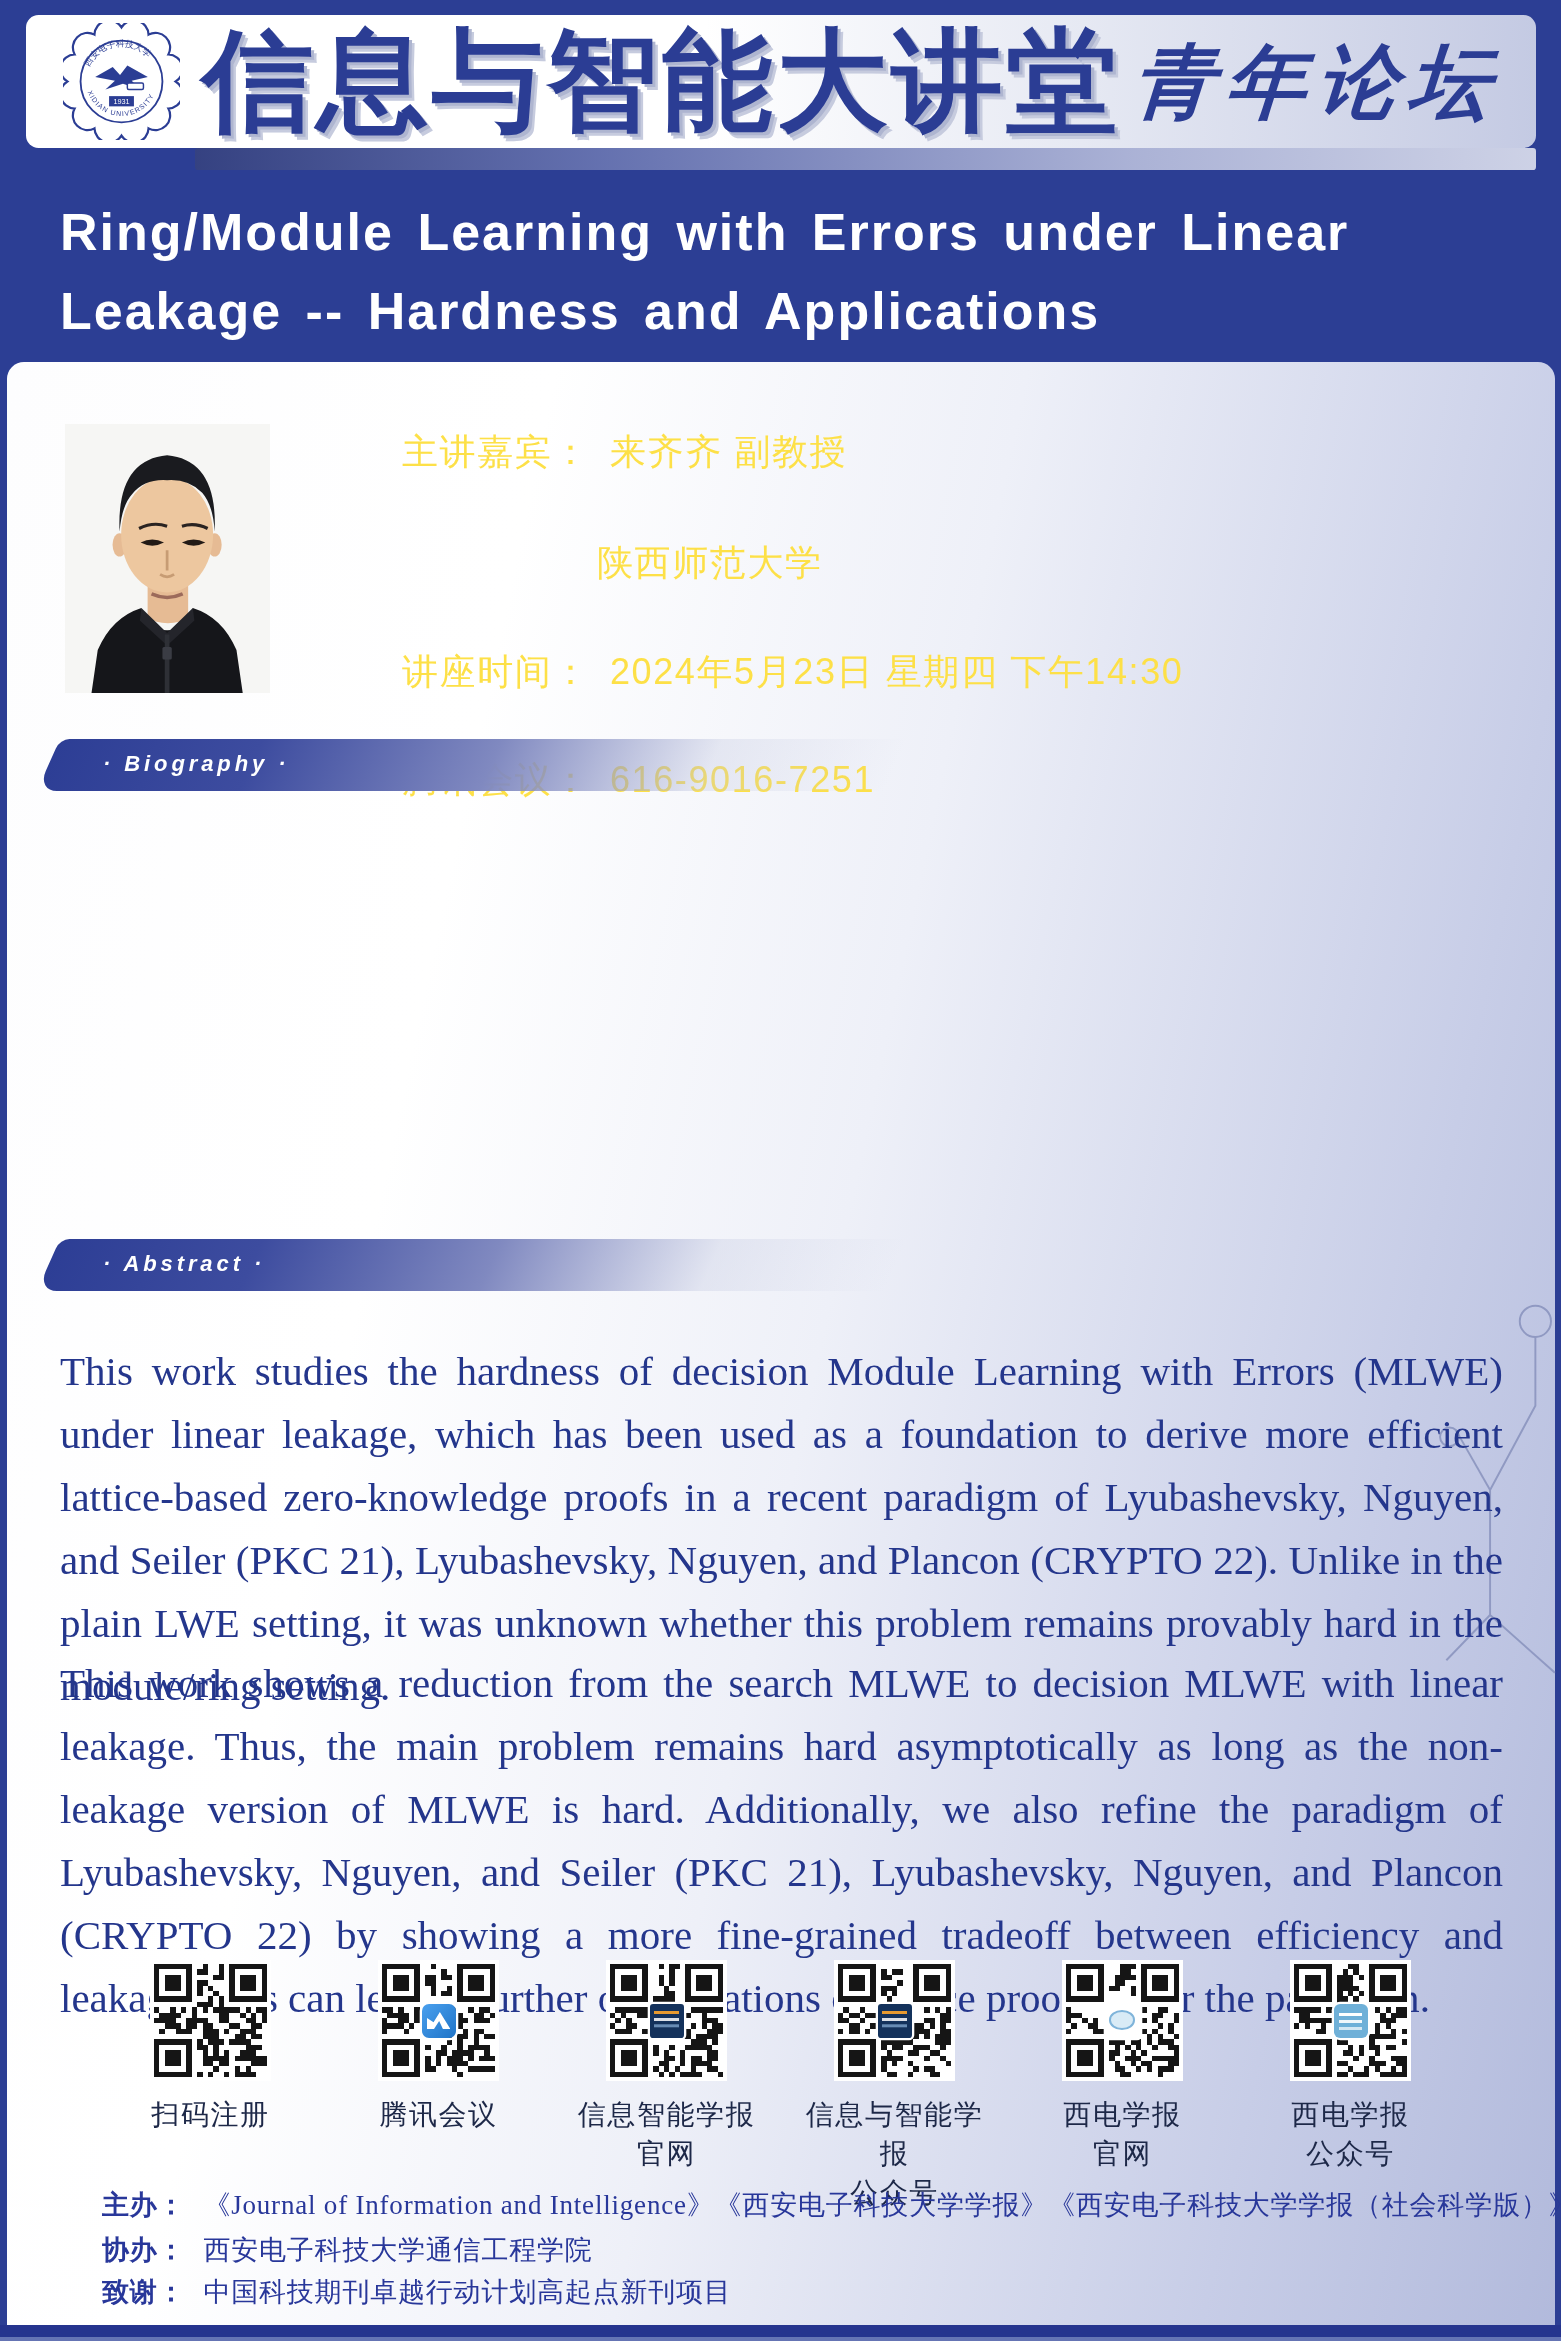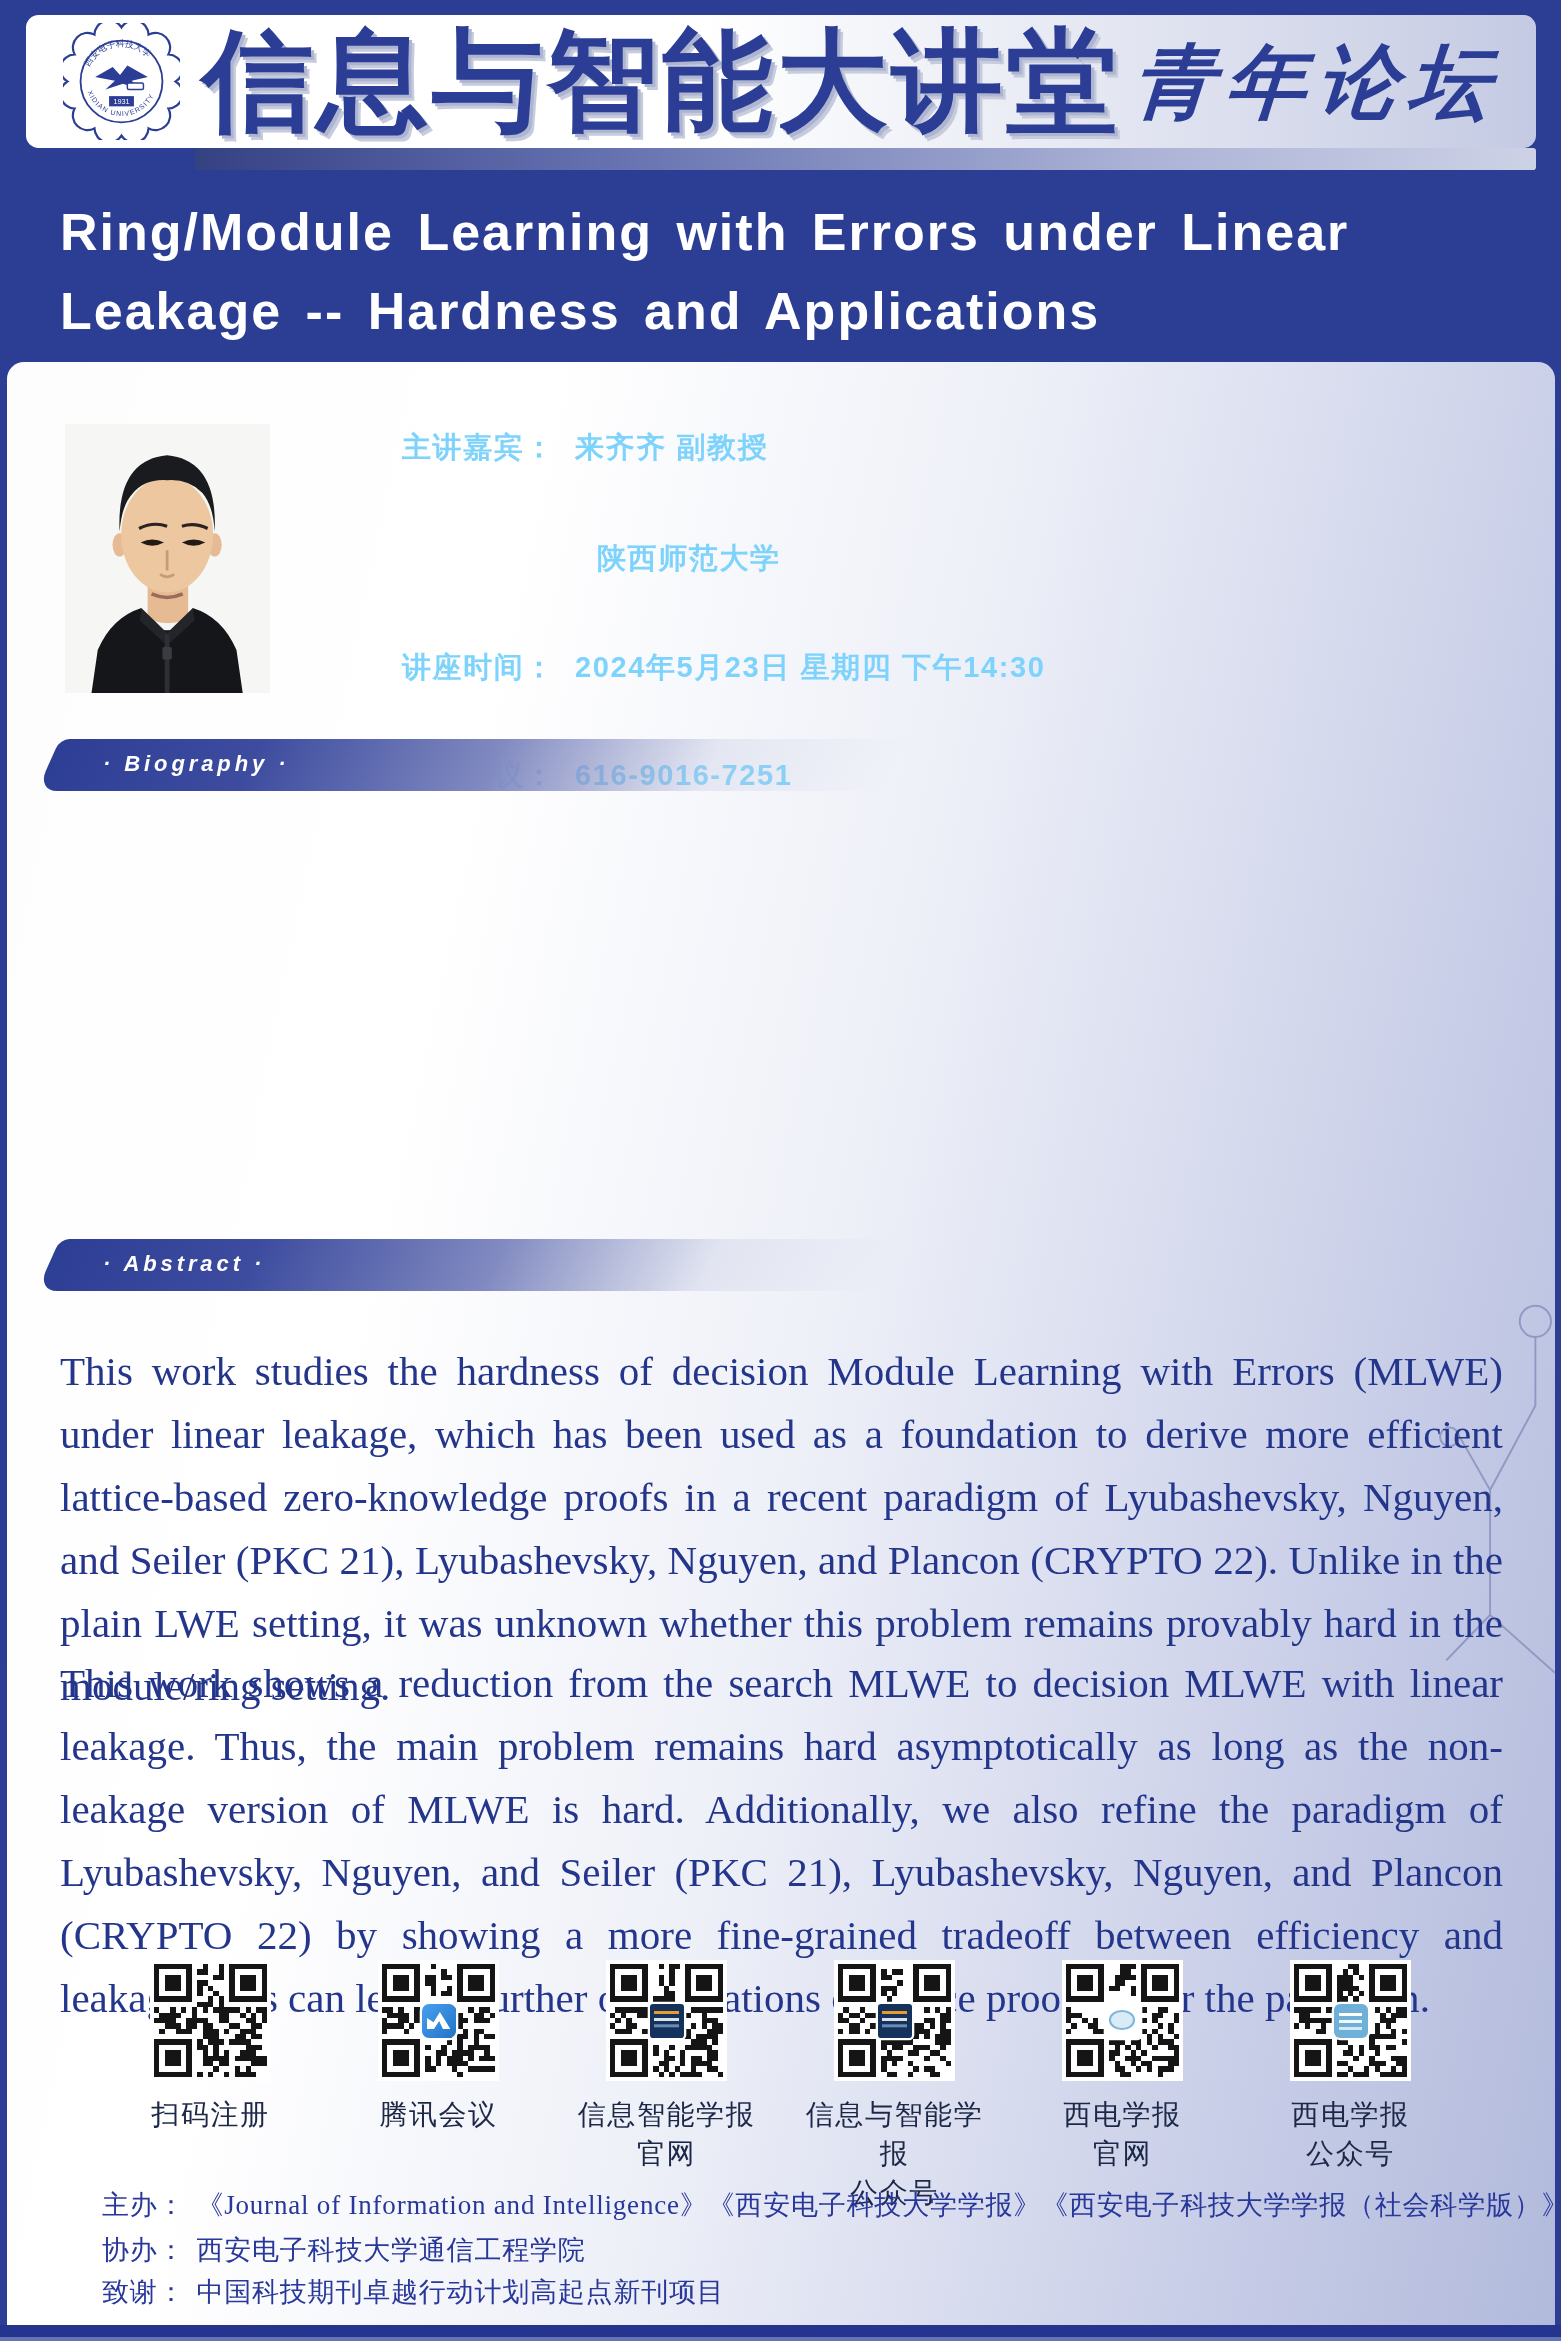--- a/index.html
+++ b/index.html
@@ -25,21 +25,21 @@
 
   
   .main-panel{position:absolute;left:7px;top:362px;width:1548px;height:1963px;
     border-radius:17px 17px 0 0;
     background:linear-gradient(102deg,#fdfdfe 0%,#ffffff 28%,#eef0f8 52%,#c7cde7 82%,#b2badc 100%);}
 
   .circuit{position:absolute;left:0;top:0;width:1562px;height:2342px;pointer-events:none;}
 
   .photo{position:absolute;left:65px;top:424px;width:205px;height:269px;overflow:hidden;}
 
-  .speaker-row{position:absolute;left:402px;font-size:29px;font-weight:bold;color:#7dd3fc;
+  .speaker-row{position:absolute;left:402px;font-size:36px;font-weight:normal;color:#fde047;
     letter-spacing:1.6px;white-space:nowrap;}
   .speaker-row .lbl{margin-right:20px;}
 
   .ribbon{position:absolute;left:60px;width:921px;height:52px;}
   .ribbon-bg{position:absolute;inset:0;transform:skewX(-24deg);transform-origin:100% 0;
     border-radius:9.4px 9.4px 9.4px 20px;
     background:linear-gradient(90deg,#2d3e95 0%,#3d4c9f 22%,#8089c0 48%,rgba(190,196,222,.32) 72%,rgba(255,255,255,0) 92%);}
   .ribbon-label{position:absolute;left:43px;top:0;line-height:50px;color:#ffffff;font-size:22px;
     font-weight:bold;font-style:italic;letter-spacing:3.9px;}
 
@@ -64,21 +64,21 @@
   .logo-xidian-seal::before{content:"";position:absolute;left:3.1px;top:6.2px;width:26.6px;height:20px;
     border:2.3px solid #7fb4da;border-radius:50%;box-sizing:border-box;background:rgba(170,210,235,.45);}
   .logo-xidian-blue{background:#6fb0d8;border-radius:6.2px;}
   .logo-xidian-blue::before{content:"";position:absolute;left:5.5px;top:9.4px;width:23.4px;height:3.1px;
     background:#ffffff;box-shadow:0 7px 0 rgba(255,255,255,.9),0 14px 0 rgba(255,255,255,.7);}
   .qr-label{margin-top:14px;text-align:center;font-size:28px;line-height:39px;color:#1d2848;letter-spacing:1.6px;}
   .qr-label div:empty{display:none;}
 
   
   .footer-row{position:absolute;left:102px;font-size:27px;color:#28379a;white-space:nowrap;letter-spacing:0.8px;}
-  .footer-row .lbl{font-weight:normal;margin-right:11px;}
+  .footer-row .lbl{font-weight:bold;margin-right:18px;}
   .footer-row .val{font-family:"Liberation Serif",serif;}
 
   .bar-navy{position:absolute;left:0;top:2325px;width:1562px;height:12.5px;background:#25348e;}
   .bar-light{position:absolute;left:0;top:2337px;width:1562px;height:4.7px;background:#6574b4;}
 </style>
 </head>
 <body>
 
 <div class="poster">
 

